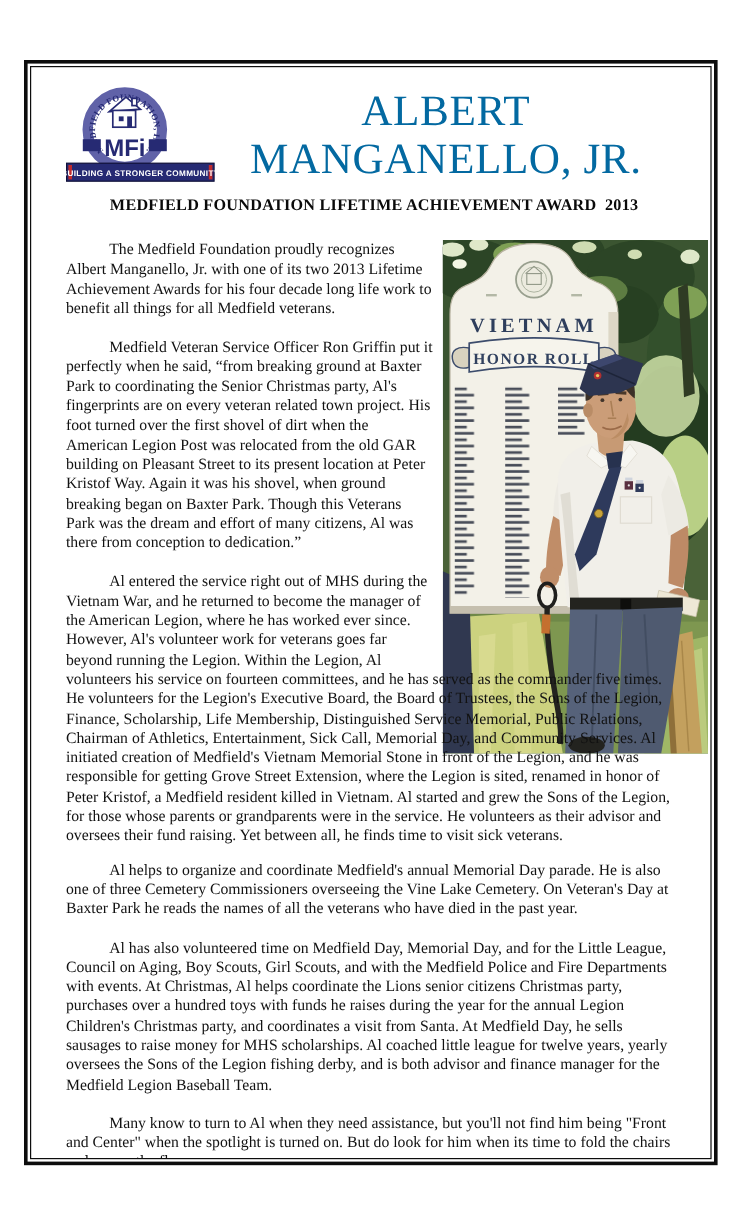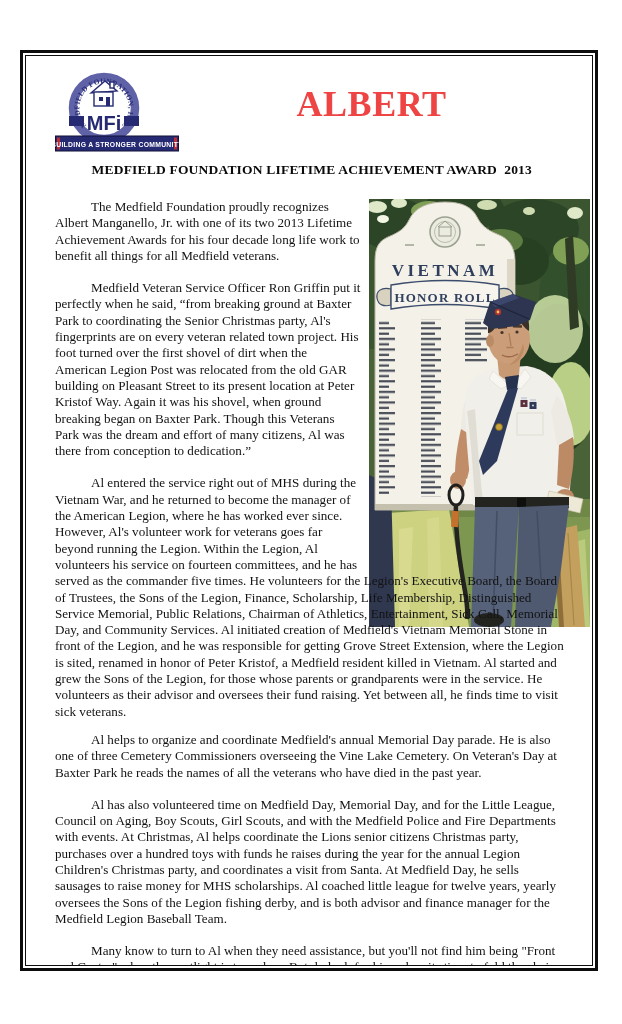--- a/index.html
+++ b/index.html
@@ -5,28 +5,28 @@
   html,body{margin:0;padding:0;background:#ffffff;}
   .sheet{position:relative;width:622px;height:1024px;background:#fff;overflow:hidden;
          font-family:"Liberation Serif",serif;color:#121212;}
   .frame-outer{position:absolute;left:20px;top:50px;width:578px;height:921px;
                border:3px solid #0d0d0d;box-sizing:border-box;}
   .frame-inner{position:absolute;left:2px;top:2px;right:2px;bottom:2px;
                border:1px solid #0d0d0d;padding:10px 28px 0 29px;box-sizing:border-box;overflow:hidden;}
   .header{display:flex;align-items:flex-start;}
   .logo-box{flex:0 0 124px;padding-top:2px;}
   .title-block{flex:1;text-align:center;padding-top:6px;}
-  .title-block h1{margin:12px;font-size:36px;line-height:1.12;font-weight:bold;
-                  letter-spacing:.5px;color:#ef4444;}
+  .title-block h1{margin:0;font-size:36px;line-height:1.12;font-weight:normal;
+                  letter-spacing:.5px;color:#0369a1;}
   .subtitle{text-align:right;margin:4px 32px 0 0;font-size:13.5px;font-weight:bold;
             letter-spacing:.2px;color:#0a0a0a;white-space:pre-wrap;}
   .article{margin-top:21px;font-size:13.1px;line-height:16.3px;text-align:left;}
   .article p{margin:0 0 16px 0;text-indent:36px;}
   .article p.tight{margin-bottom:12px;}
-  .photo-float{float:right;width:221px;height:340px;margin:0 -26px 28px 8px;}
+  .photo-float{float:right;width:221px;height:340px;margin:0 -26px 12px 8px;}
   .photo-float svg{display:block;width:221px;height:428px;}
 </style>
 </head>
 <body>
 
 <div class="sheet">
   <div class="frame-outer">
     <div class="frame-inner">
 
       <div class="header">
@@ -49,21 +49,21 @@
             <text x="49" y="62" text-anchor="middle" font-family="Liberation Sans, sans-serif" font-size="20" font-weight="bold" fill="#262a73">MFi</text>
             <g>
               <rect x="0.5" y="68" width="123" height="15" fill="#262a73" stroke="#101038" stroke-width="1"></rect>
               <rect x="2" y="69.5" width="3" height="12" fill="#bf2b2e"></rect>
               <rect x="119" y="69.5" width="3" height="12" fill="#bf2b2e"></rect>
               <text x="62" y="78.6" text-anchor="middle" font-family="Liberation Sans, sans-serif" font-size="6.8" font-weight="bold" letter-spacing="0.3" fill="#ffffff">BUILDING A STRONGER COMMUNITY</text>
             </g>
           </svg>
         </div>
         <div class="title-block">
-          <h1><span>ALBERT</span><br></h1>
+          <h1><span>ALBERT</span><br><span>MANGANELLO, JR.</span></h1>
         </div>
       </div>
 
       <div class="subtitle">MEDFIELD FOUNDATION LIFETIME ACHIEVEMENT AWARD  2013</div>
 
       <div class="article">
         <div class="photo-float">
           <svg viewBox="0 0 221 428">
             <defs>
               <pattern id="names" width="46" height="10.6" patternUnits="userSpaceOnUse">

